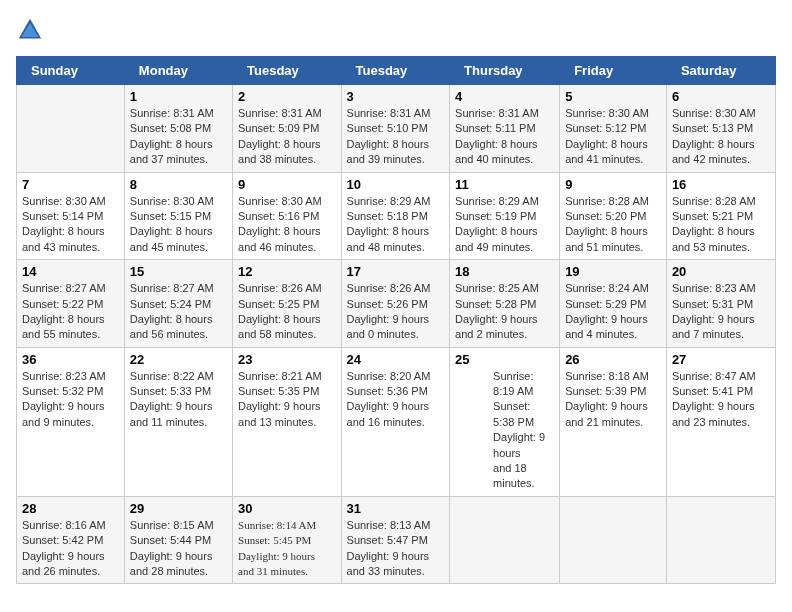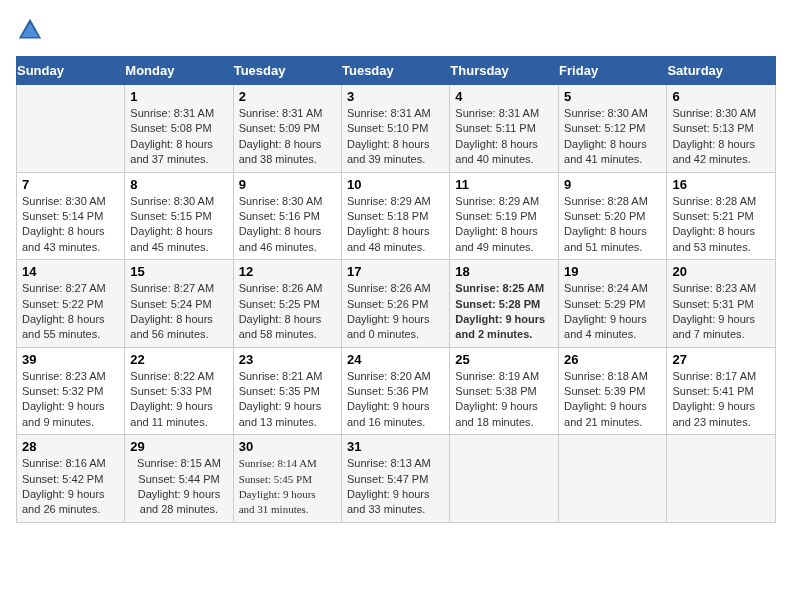--- a/index.html
+++ b/index.html
@@ -38,21 +38,21 @@
       color: #444;
     }
     table {
       width: 100%;
       border-collapse: collapse;
       font-size: 11px;
     }
     thead tr th {
       background-color: #2e5fa3;
       color: #fff;
-      padding: 6px 0;
+      padding: 6px 14px;
       text-align: left;
       font-size: 13px;
       font-weight: bold;
       border: 1px solid #2e5fa3;
     }
     tbody tr td {
       border: 1px solid #ccc;
       vertical-align: top;
       padding: 4px 5px;
       height: 82px;
@@ -228,21 +228,21 @@
         </td>
         <td>
           <span class="day-num">17</span>
           <div class="day-info" style="white-space: pre-line;">Sunrise: 8:26 AM
 Sunset: 5:26 PM
 Daylight: 9 hours
 and 0 minutes.</div>
         </td>
         <td>
           <span class="day-num">18</span>
-          <div class="day-info" style="white-space: pre-line; font-weight: bold;">Sunrise: 8:25 AM
+          <div class="day-info" style="white-space: pre-line;">Sunrise: 8:25 AM
 Sunset: 5:28 PM
 Daylight: 9 hours
 and 2 minutes.</div>
         </td>
         <td>
           <span class="day-num">19</span>
           <div class="day-info" style="white-space: pre-line;">Sunrise: 8:24 AM
 Sunset: 5:29 PM
 Daylight: 9 hours
 and 4 minutes.</div>
@@ -250,21 +250,21 @@
         <td>
           <span class="day-num">20</span>
           <div class="day-info" style="white-space: pre-line;">Sunrise: 8:23 AM
 Sunset: 5:31 PM
 Daylight: 9 hours
 and 7 minutes.</div>
         </td>
       </tr>
       <tr>
         <td>
-          <span class="day-num">39</span>
+          <span class="day-num">36</span>
           <div class="day-info" style="white-space: pre-line;">Sunrise: 8:23 AM
 Sunset: 5:32 PM
 Daylight: 9 hours
 and 9 minutes.</div>
         </td>
         <td>
           <span class="day-num">22</span>
           <div class="day-info" style="white-space: pre-line;">Sunrise: 8:22 AM
 Sunset: 5:33 PM
 Daylight: 9 hours
@@ -279,51 +279,51 @@
         </td>
         <td>
           <span class="day-num">24</span>
           <div class="day-info" style="white-space: pre-line;">Sunrise: 8:20 AM
 Sunset: 5:36 PM
 Daylight: 9 hours
 and 16 minutes.</div>
         </td>
         <td>
           <span class="day-num">25</span>
-          <div class="day-info" style="white-space: pre-line;">Sunrise: 8:19 AM
+          <div class="day-info" style="white-space: pre-line; margin-left: 38px;">Sunrise: 8:19 AM
 Sunset: 5:38 PM
 Daylight: 9 hours
 and 18 minutes.</div>
         </td>
         <td>
           <span class="day-num">26</span>
           <div class="day-info" style="white-space: pre-line;">Sunrise: 8:18 AM
 Sunset: 5:39 PM
 Daylight: 9 hours
 and 21 minutes.</div>
         </td>
         <td>
           <span class="day-num">27</span>
-          <div class="day-info" style="white-space: pre-line;">Sunrise: 8:17 AM
+          <div class="day-info" style="white-space: pre-line;">Sunrise: 8:47 AM
 Sunset: 5:41 PM
 Daylight: 9 hours
 and 23 minutes.</div>
         </td>
       </tr>
       <tr>
         <td>
           <span class="day-num">28</span>
           <div class="day-info" style="white-space: pre-line;">Sunrise: 8:16 AM
 Sunset: 5:42 PM
 Daylight: 9 hours
 and 26 minutes.</div>
         </td>
         <td>
           <span class="day-num">29</span>
-          <div class="day-info" style="white-space: pre-line; text-align: center;">Sunrise: 8:15 AM
+          <div class="day-info" style="white-space: pre-line;">Sunrise: 8:15 AM
 Sunset: 5:44 PM
 Daylight: 9 hours
 and 28 minutes.</div>
         </td>
         <td>
           <span class="day-num">30</span>
           <div class="day-info" style="white-space: pre-line; font-family: Liberation Serif, serif;">Sunrise: 8:14 AM
 Sunset: 5:45 PM
 Daylight: 9 hours
 and 31 minutes.</div>

